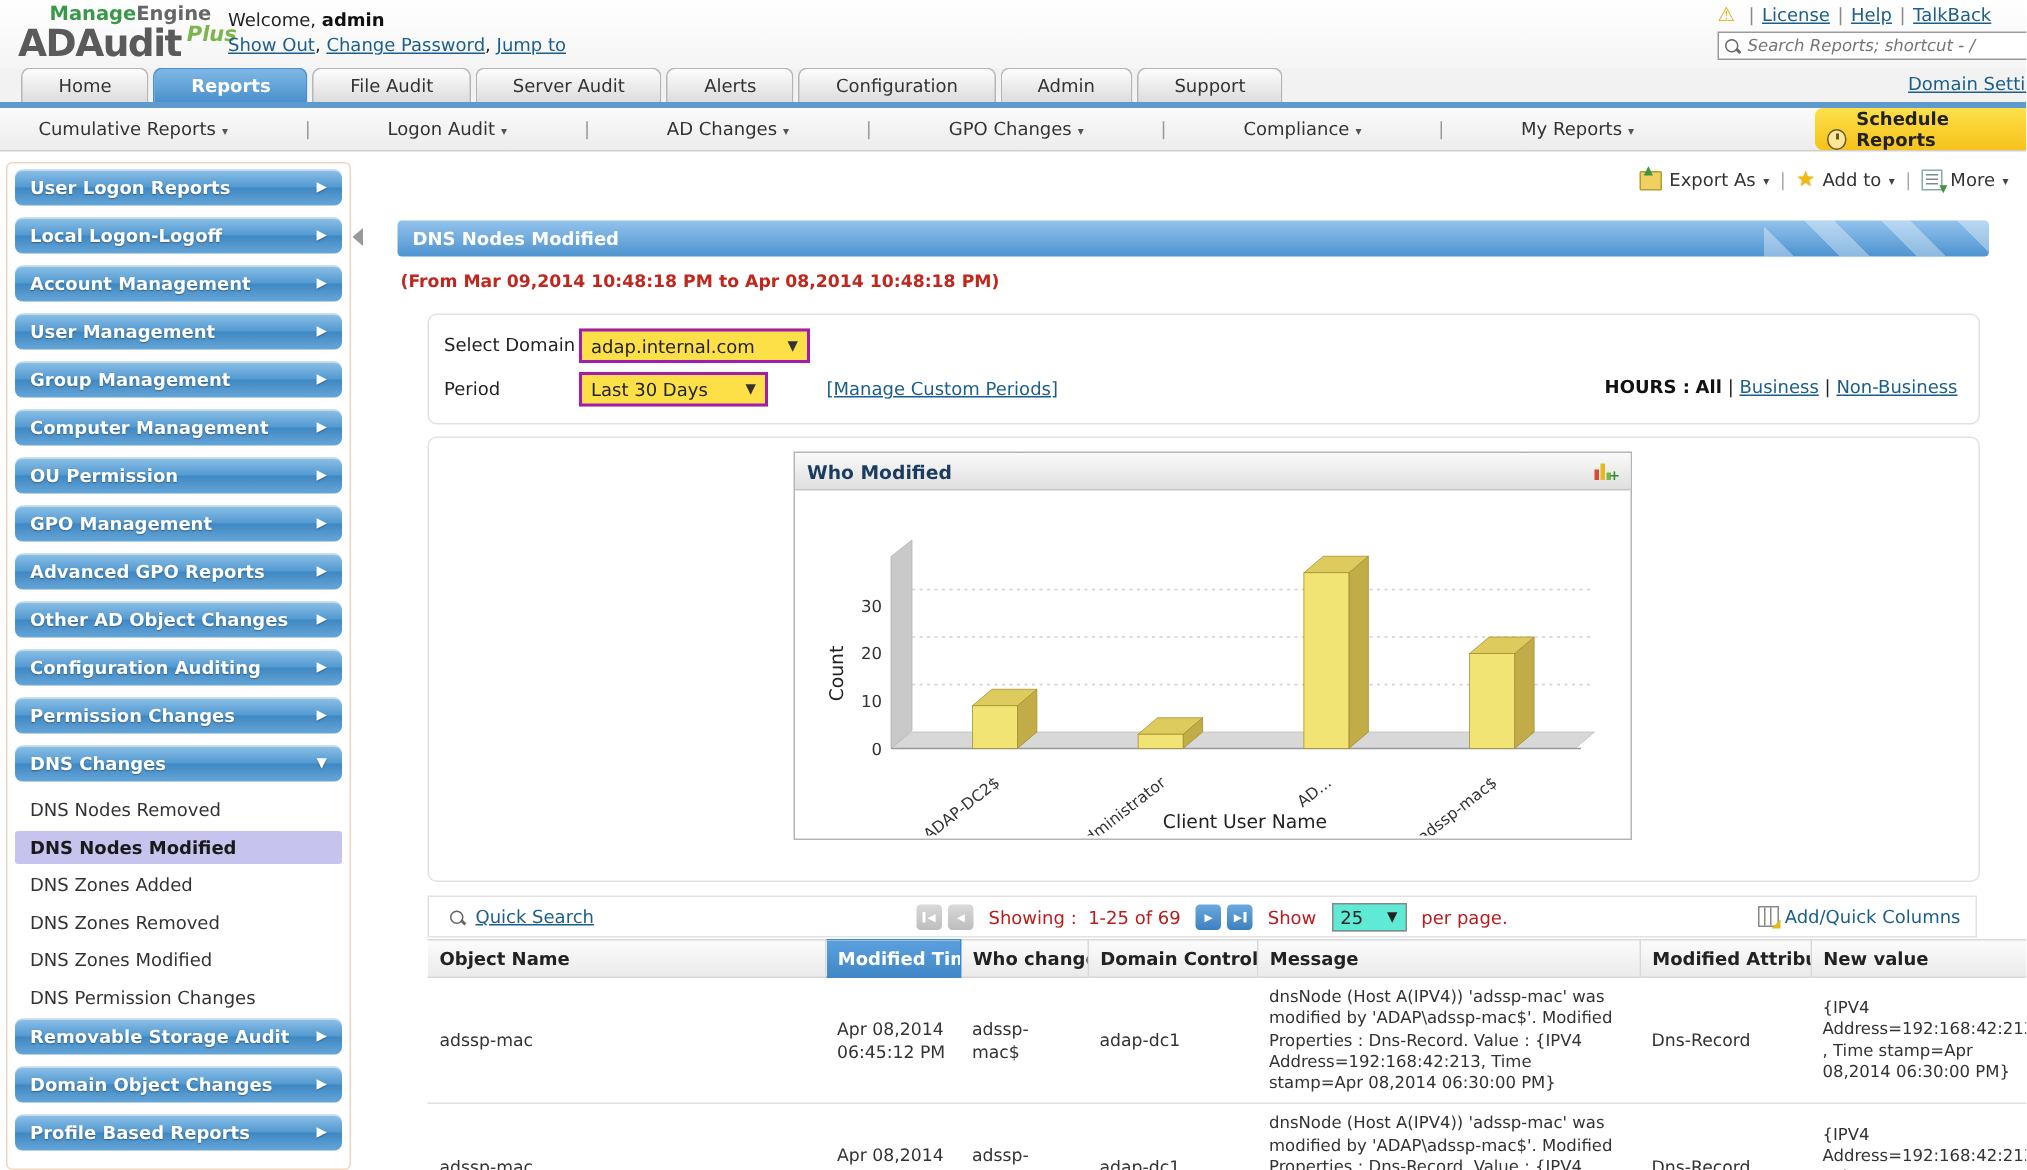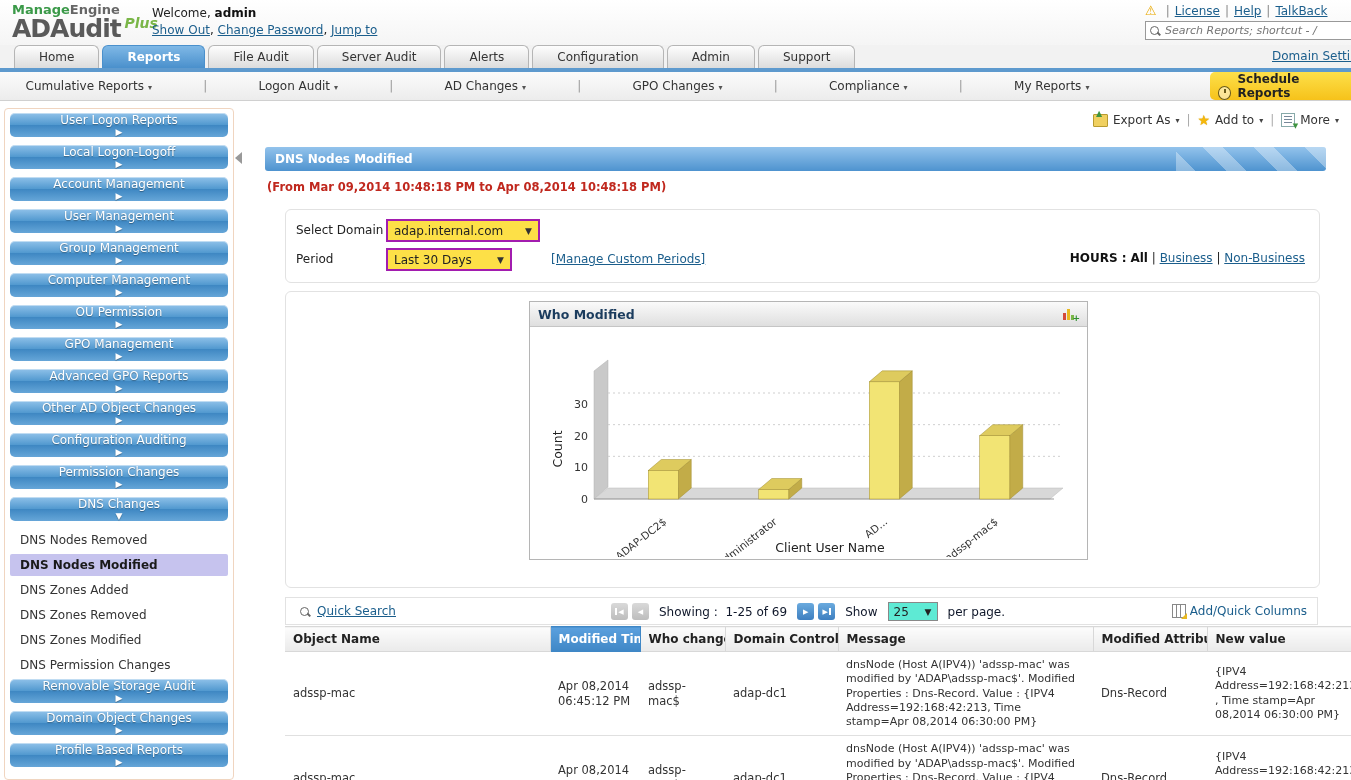--- a/index.html
+++ b/index.html
@@ -4,21 +4,21 @@
 <style>
   html,body{margin:0;padding:0;}
   body{width:1351px;height:780px;overflow:hidden;background:#fff;
        font-family:"DejaVu Sans","Liberation Sans",sans-serif;font-size:12px;color:#222;}
   .page{position:relative;width:1351px;height:780px;overflow:hidden;background:#fff;}
   a,.lnk{color:#1b5e8c;text-decoration:underline;cursor:pointer;}
 
   
   .topbar{position:absolute;left:0;top:0;width:1351px;height:45px;background:linear-gradient(#ffffff,#f5f5f5);}
   .brand{position:absolute;left:12px;top:3px;line-height:1;}
-  .brand .me{color:#3a9948;font-weight:bold;font-size:13px;}
+  .brand .me{color:#3a9948;font-weight:bold;font-size:13px;margin-left:21px;}
   .brand .me .eng{color:#666;font-weight:bold;}
   .brand .prod{font-size:25px;font-weight:bold;color:#5a5a5a;letter-spacing:-1px;}
   .brand .plus{color:#7ab648;font-style:italic;font-weight:bold;font-size:14px;vertical-align:top;}
   .welcome{position:absolute;left:152px;top:5px;line-height:17px;}
   .welcome b{color:#111;}
   .toplinks{position:absolute;left:1145px;top:3px;width:300px;white-space:nowrap;font-size:12px;}
   .toplinks .warn{color:#e8a800;font-size:13px;margin-right:4px;}
   .toplinks .pipe{color:#888;margin:0 5px;}
   .searchbox{position:absolute;left:1145px;top:21px;width:228px;height:17px;border:1px solid #999;
              background:#fff;display:flex;align-items:center;padding:0 4px;}
@@ -48,23 +48,23 @@
             background:linear-gradient(#fde04a,#f6c21a);display:flex;align-items:flex-end;gap:6px;
             padding-left:8px;font-weight:bold;color:#222;cursor:pointer;box-sizing:border-box;}
   .clock{width:12px;height:12px;border:1.5px solid #6a5a18;border-radius:50%;position:relative;background:#fff8;}
   .clock::after{content:"";position:absolute;left:5px;top:2px;width:1.5px;height:4px;background:#6a5a18;}
 
   
   .sidebar{position:absolute;left:4px;top:108px;width:230px;height:672px;border:1px solid #f0d5c0;
            border-radius:4px;background:#fff;padding:4px 3px;box-sizing:border-box;overflow:hidden;}
   .side-btn{height:24px;margin:0 2px 8px 2px;border-radius:5px;cursor:pointer;
             background:linear-gradient(#8fc1e9,#539ad0 48%,#3f88c3 52%,#66a6d8);
-            color:#fff;font-weight:normal;display:flex;align-items:center;justify-content:space-between;
+            color:#fff;font-weight:bold;display:flex;align-items:center;justify-content:space-between;
             padding:0 10px;font-size:12px;text-shadow:0 1px 1px rgba(0,0,0,.35);
-            box-shadow:inset 0 1px 0 rgba(255,255,255,.45);flex-direction:column;}
+            box-shadow:inset 0 1px 0 rgba(255,255,255,.45);}
   .side-btn .arr{font-size:9px;}
   .side-sub{padding:4px 10px;margin:0 2px 3px 2px;color:#333;font-size:12px;cursor:pointer;border-radius:2px;}
   .side-sub.selected{background:#c6c3ee;font-weight:bold;color:#1a1a1a;}
   .collapse-handle{position:absolute;left:235px;top:152px;width:0;height:0;cursor:pointer;
                    border-top:6px solid transparent;border-bottom:6px solid transparent;border-right:7px solid #999;}
 
   
   .rtoolbar{position:absolute;right:12px;top:112px;display:flex;align-items:center;gap:7px;color:#333;}
   .rtoolbar .item{display:flex;align-items:center;gap:5px;cursor:pointer;}
   .rtoolbar .car{font-size:8px;color:#444;}
@@ -109,21 +109,21 @@
 
   
   .controlsrow{left:285px;top:597px;width:1033px;height:28px;border-radius:0;}
   .qsearch{position:absolute;left:14px;top:6px;display:flex;align-items:center;gap:4px;}
   .pager{position:absolute;left:325px;top:4px;display:flex;align-items:center;gap:4px;white-space:nowrap;}
   .pgbtn{width:17px;height:17px;border-radius:3px;display:inline-flex;align-items:center;justify-content:center;
          color:#fff;font-size:7px;cursor:pointer;gap:1px;}
   .pgbtn .bar{width:2px;height:7px;background:#fff;}
   .pgbtn.dis{background:linear-gradient(#d9d9d9,#bdbdbd);}
   .pgbtn.en{background:linear-gradient(#6aaade,#3e7fc0);}
-  .pager .txt{margin:0 6px;color:#0f172a;}
+  .pager .txt{margin:0 6px;color:#b91c1c;}
   .pgsel{display:inline-flex;justify-content:space-between;align-items:center;border:1px solid #888;
          background:#5eead4;height:17px;padding:0 5px;min-width:38px;cursor:pointer;}
   .pgsel .car{font-size:9px;margin-left:6px;}
   .addrem{position:absolute;right:10px;top:6px;display:flex;align-items:center;gap:4px;color:#4a84b4;cursor:pointer;}
   .ic-grid{width:12px;height:12px;background:#fff;border:1px solid #888;position:relative;}
   .ic-grid::before{content:"";position:absolute;left:3px;top:0;width:1px;height:12px;background:#888;box-shadow:4px 0 0 #888;}
   .ic-grid::after{content:"";position:absolute;right:-2px;bottom:-2px;width:0;height:0;
                   border-left:6px solid transparent;border-bottom:6px solid #e8b820;}
 
   

